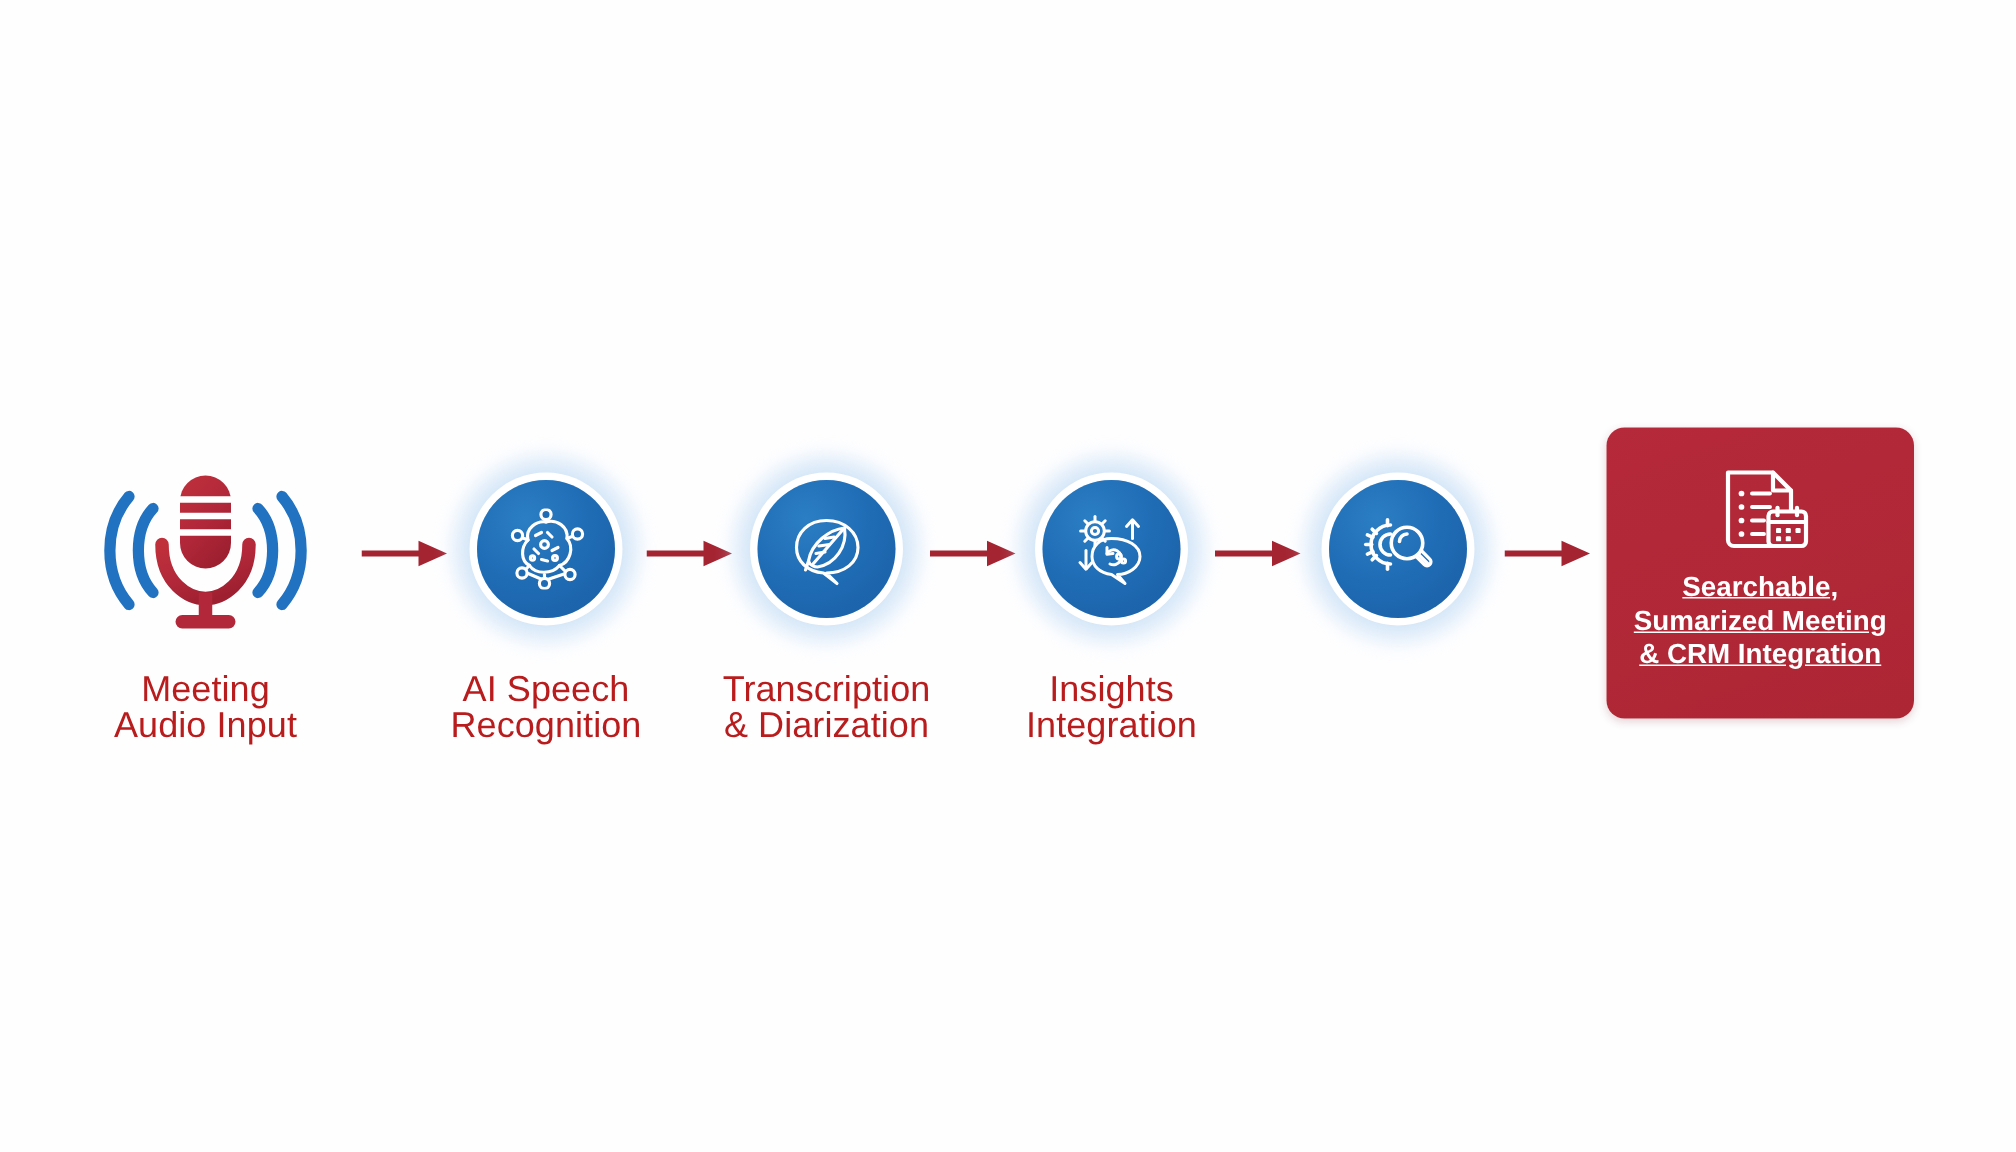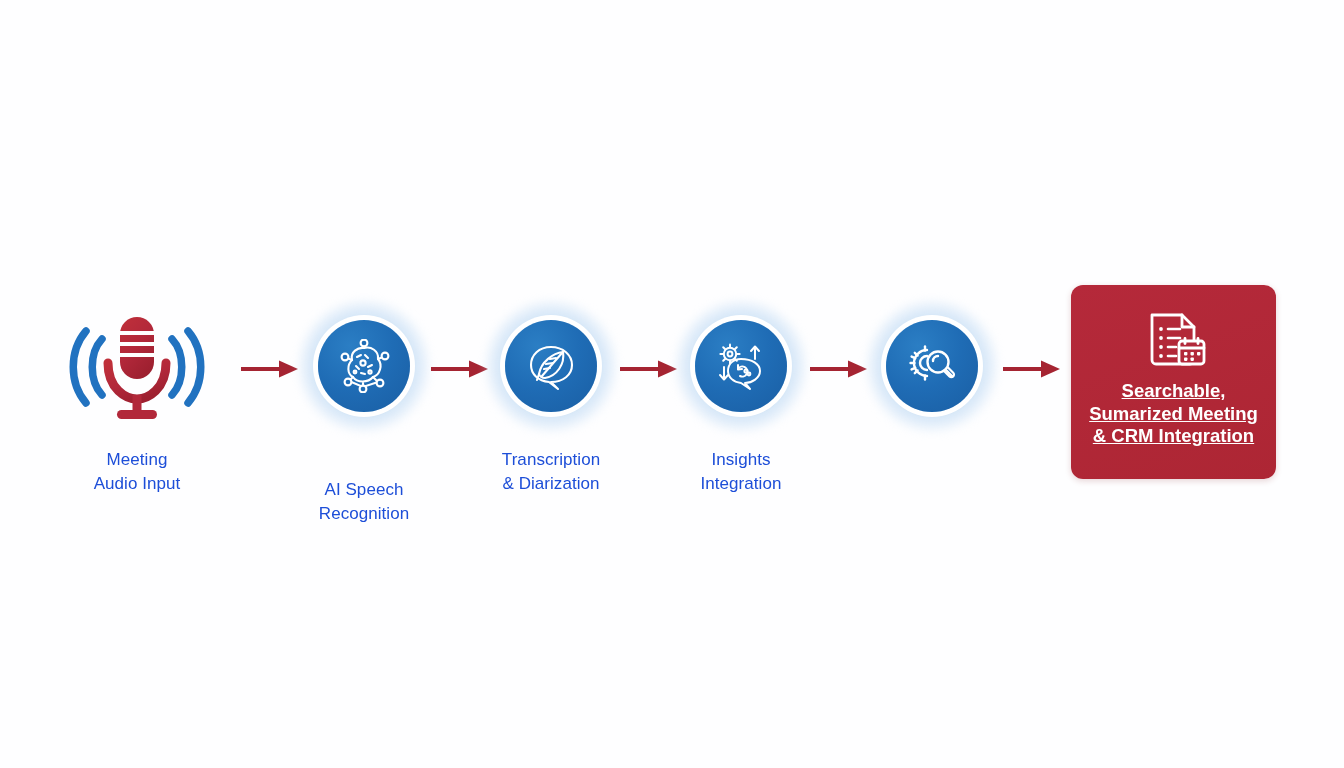--- a/index.html
+++ b/index.html
@@ -73,22 +73,22 @@
     box-shadow: 0 0 0 5px #ffffff, 0 1px 4px rgba(20,70,120,0.22);
     display: flex;
     align-items: center;
     justify-content: center;
   }
   .circle svg { display: block; }
 
   .caption {
     margin-top: 16px;
     text-align: center;
-    color: #1d4ed8;
-    font-size: 17px;
+    color: #b91c1c;
+    font-size: 24px;
     line-height: 23.5px;
     font-weight: 400;
     letter-spacing: 0.05px;
     white-space: nowrap;
   }
 
   
   .mic-wrap {
     position: relative;
     width: 150px;
@@ -185,21 +185,21 @@
     </div>
   </div>
 
   <div class="arrow" style="left:241px;">
     <svg width="58" height="22" viewBox="0 0 58 22">
       <line x1="0" y1="11" x2="41" y2="11" stroke="#a52432" stroke-width="4"></line>
       <polygon points="38,2.5 57,11 38,19.5" fill="#a52432"></polygon>
     </svg>
   </div>
 
-  <div class="step" style="left:298px; width:132px;gap:30px;">
+  <div class="step" style="left:298px; width:132px;">
     <div class="node-wrap">
       <div class="glow"></div>
       <div class="circle">
         <span>
           <svg width="54" height="54" viewBox="0 0 54 54">
             <g stroke="#ffffff" stroke-width="2.1" fill="none" stroke-linecap="round">
 
               <path d="M15,21 C13,13 21,8 27,9 C34,7 42,12 41,20 C46,26 43,36 36,38
                        C31,44 20,44 16,38 C10,35 10,26 15,21 Z"></path>
 

